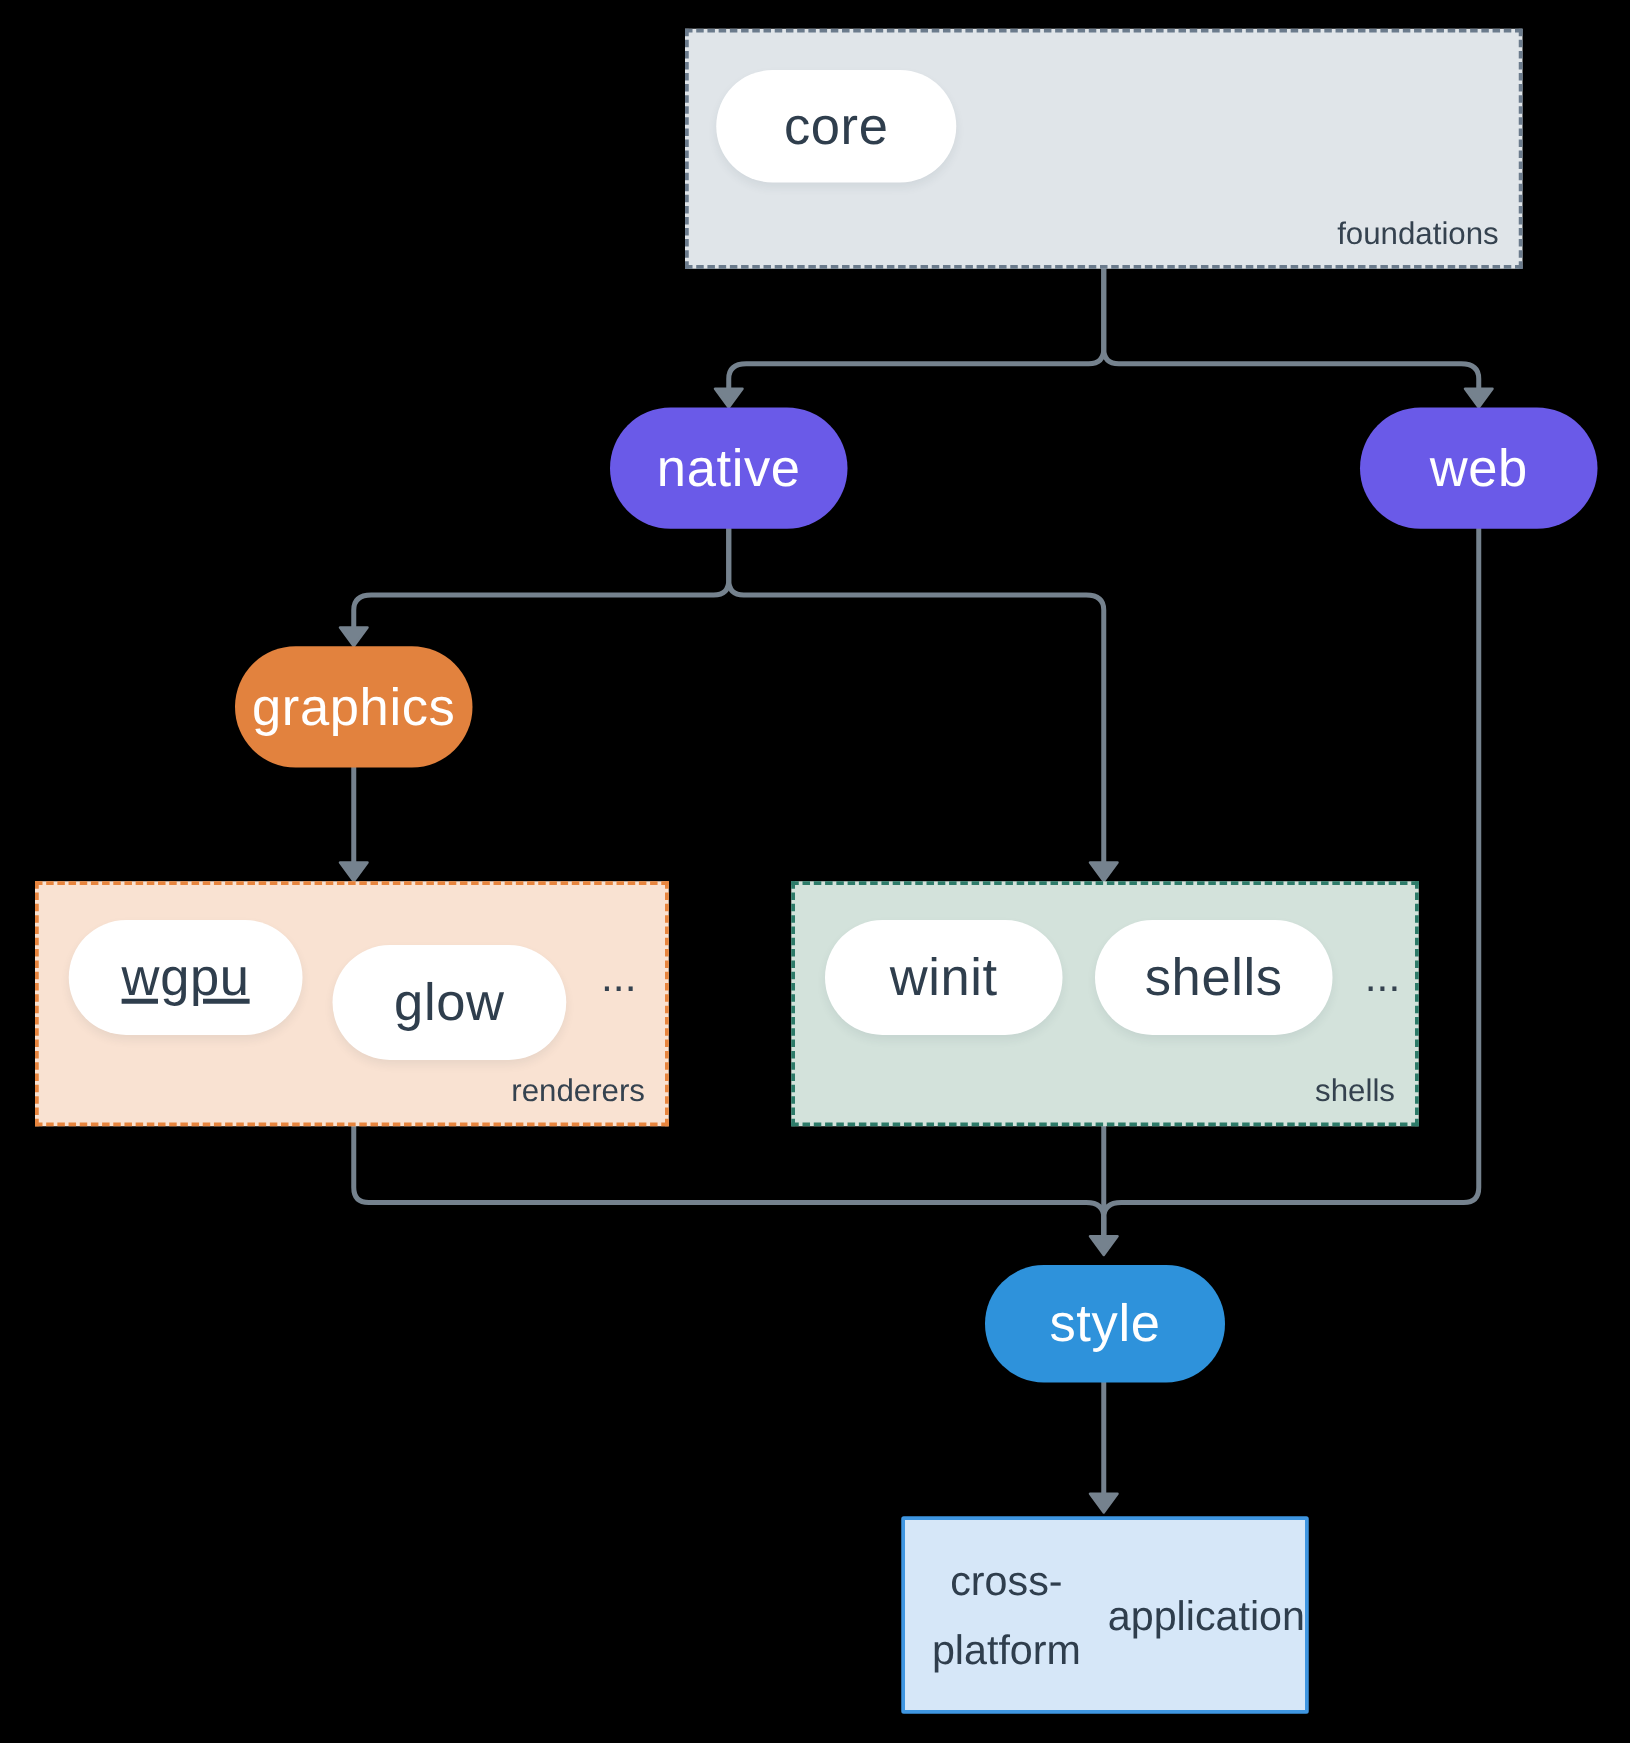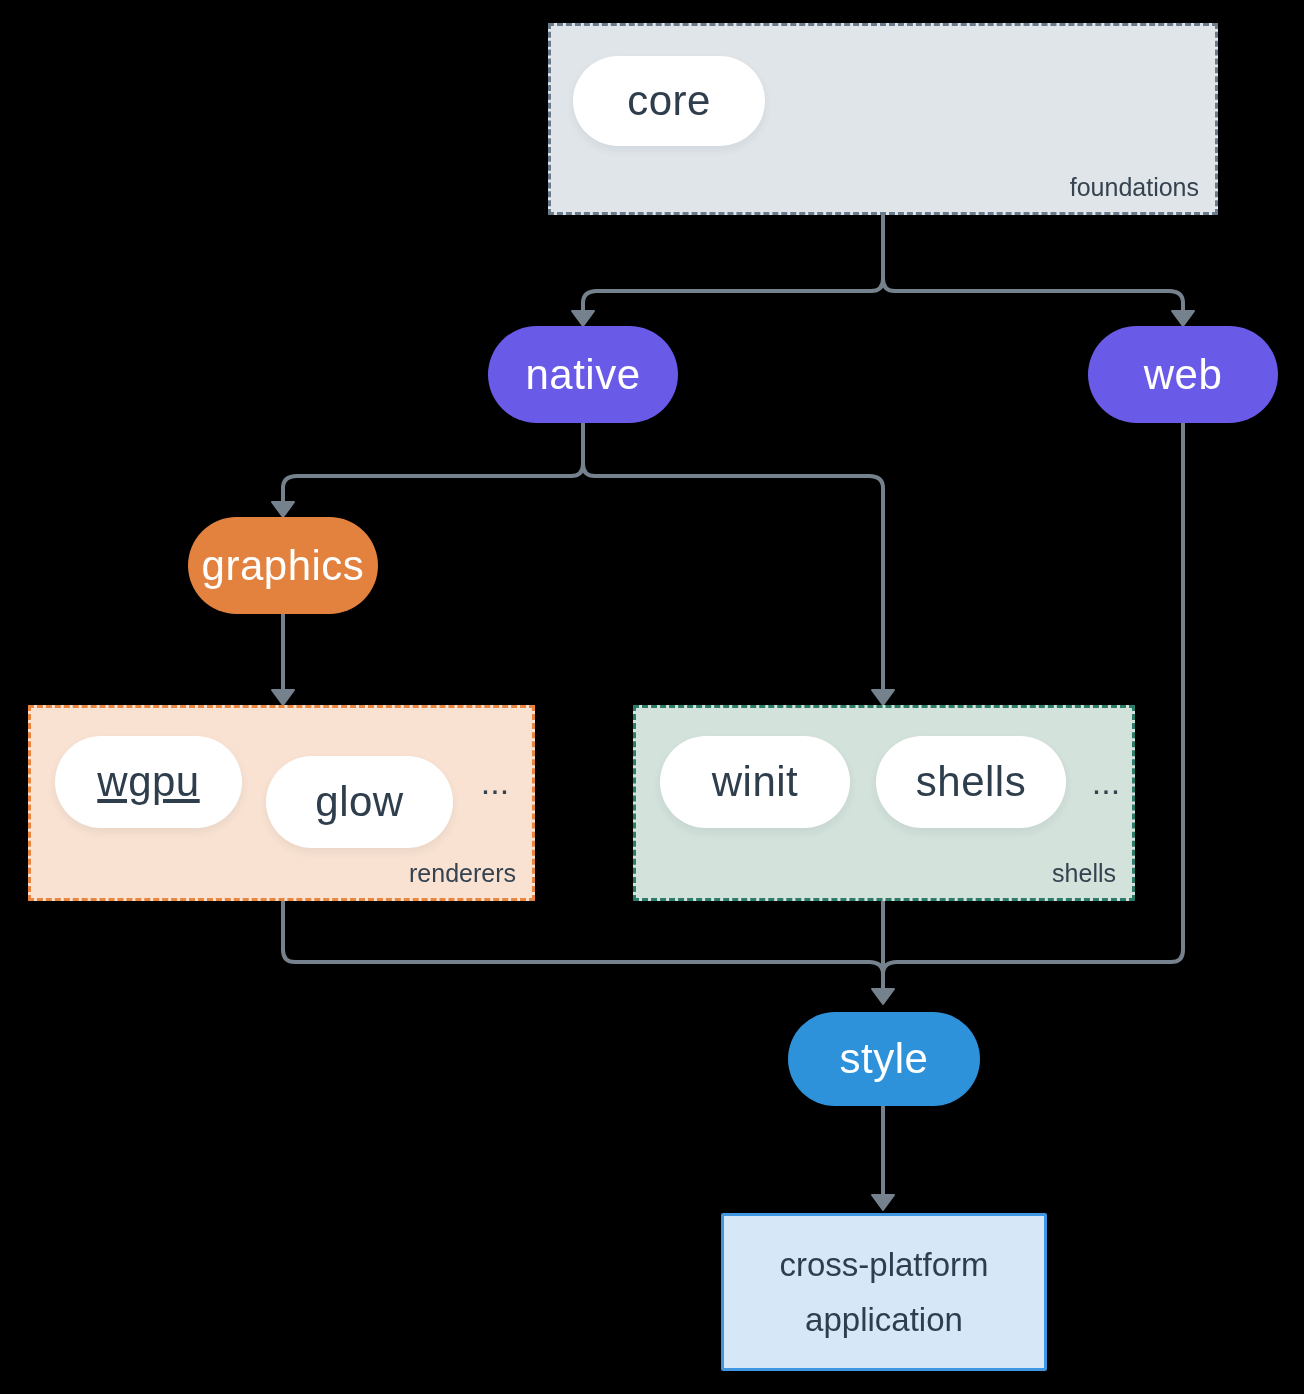--- a/index.html
+++ b/index.html
@@ -90,21 +90,21 @@
   .ellipsis-renderers { left: 434px; }
   .ellipsis-shells { left: 440px; }
   .app-box {
     position: absolute;
     left: 721px; top: 1213px; width: 326px; height: 158px;
     box-sizing: border-box;
     background: #d6e7f8;
     border: 3px solid #3f96e1;
     border-radius: 2px;
     display: flex;
-    flex-direction: column;
+    flex-direction: row;
     align-items: center;
     justify-content: center;
     font-size: 33px;
     line-height: 55px;
     color: #2f3e4d;
     text-align: center;
   }
 </style>
 </head>
 <body>

